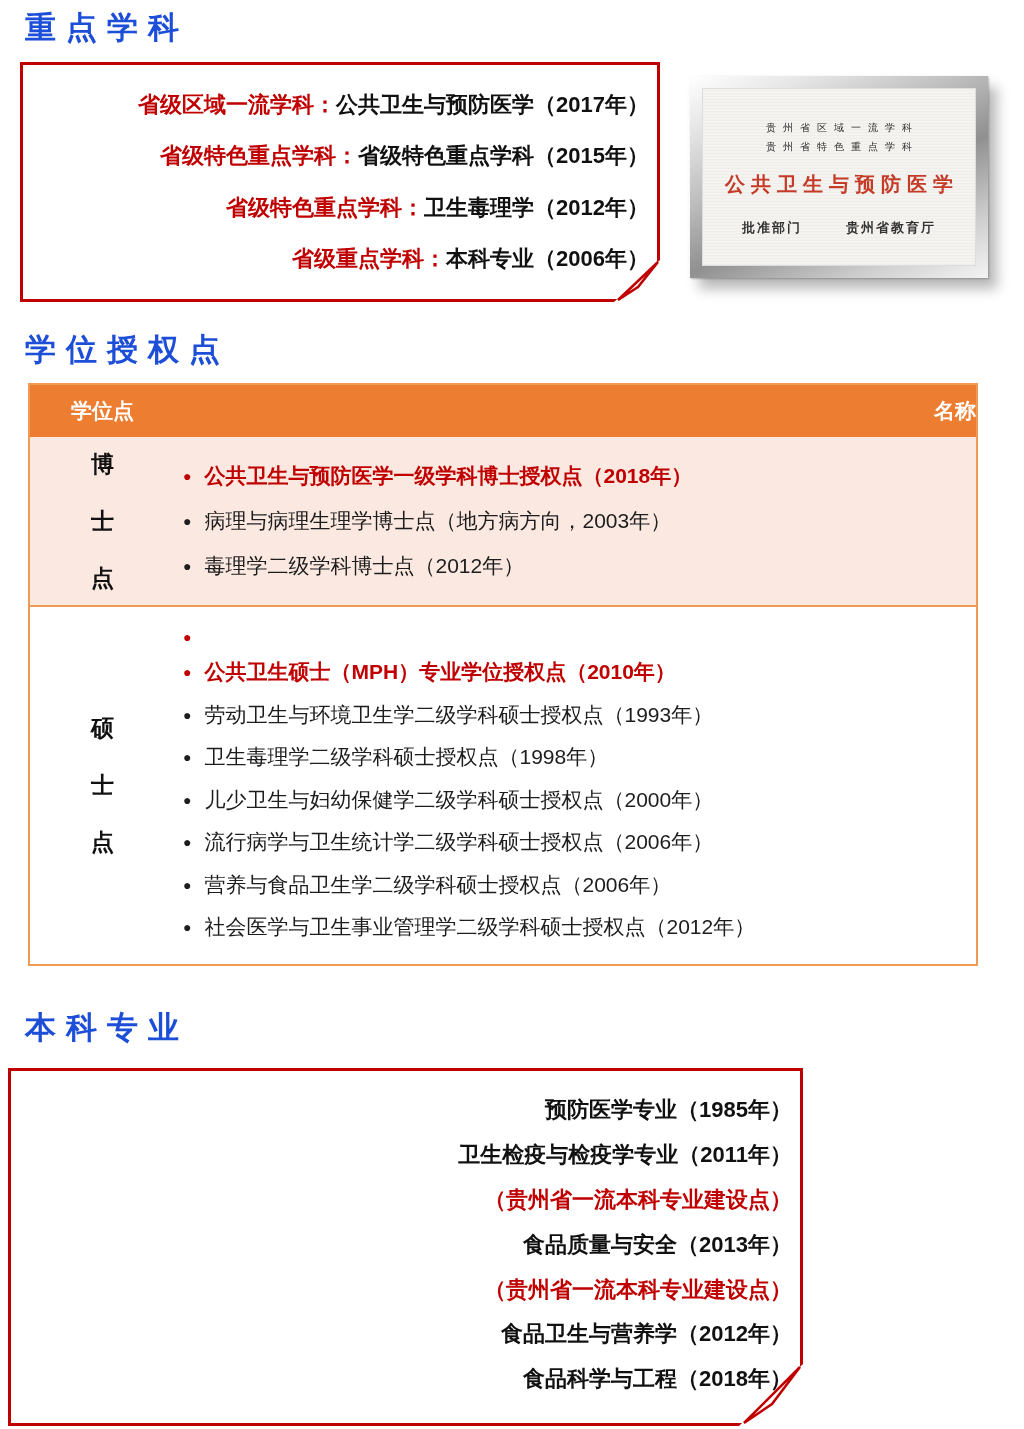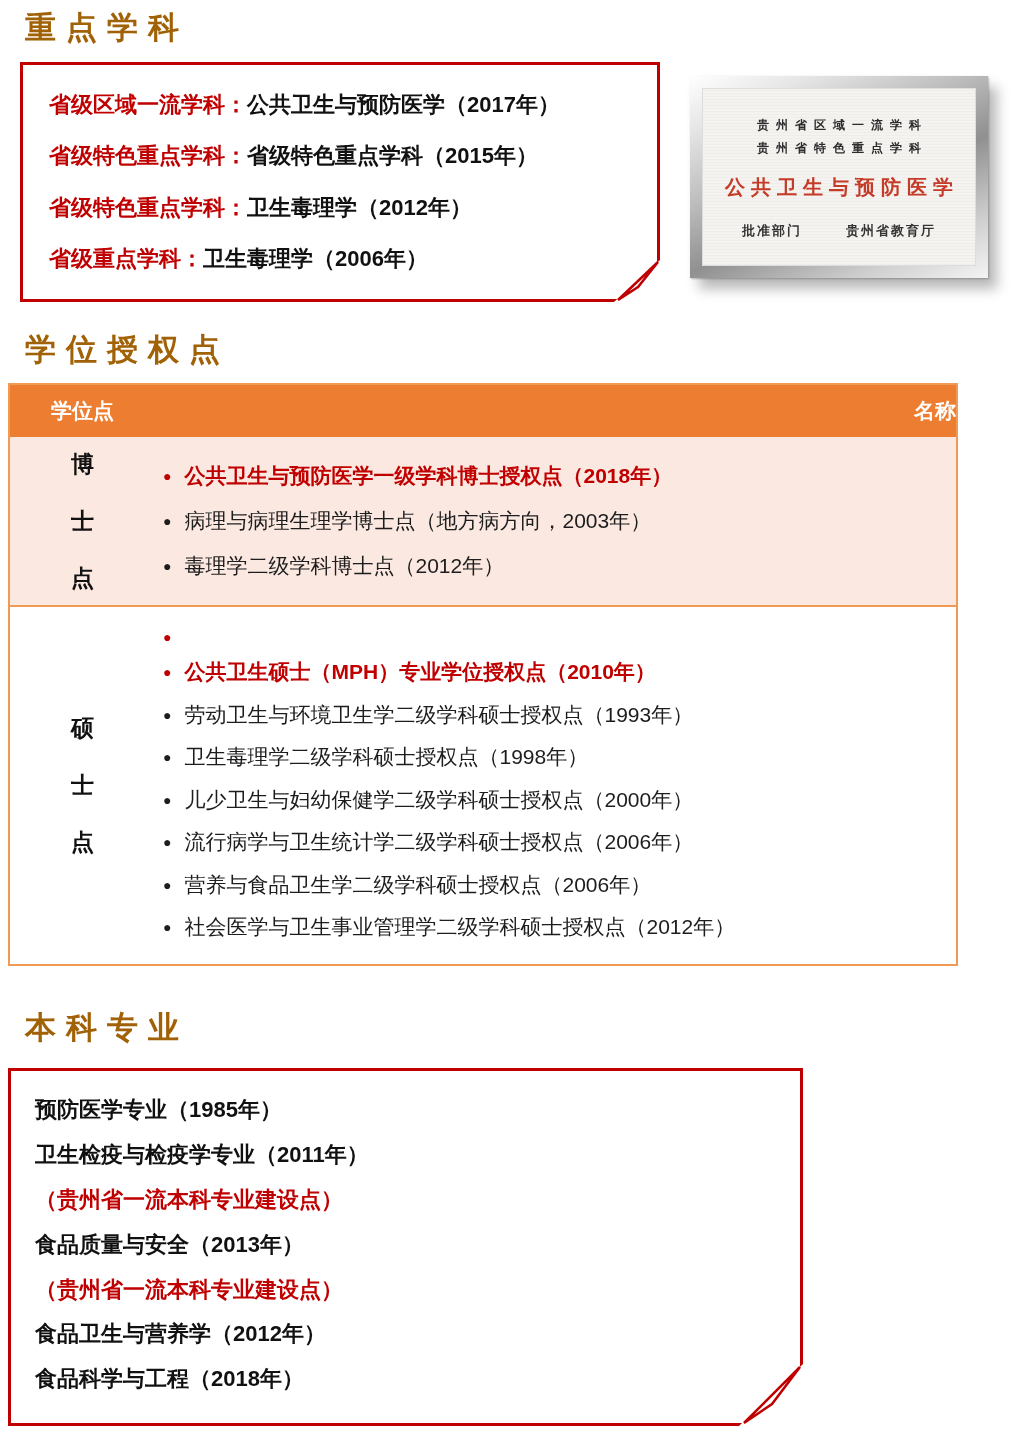--- a/index.html
+++ b/index.html
@@ -2,32 +2,32 @@
 <html><head>
 <meta charset="utf-8">
 <style>
   * { margin:0; padding:0; box-sizing:border-box; }
   html,body { background:#ffffff; }
   body { width:1024px; height:1429px; font-family:"Liberation Sans","DejaVu Sans",sans-serif; }
   .page { position:relative; width:1024px; height:1429px; overflow:hidden; background:#ffffff; }
 
   .section-title {
     position:absolute; left:25px;
-    font-size:31px; line-height:40px; font-weight:bold; color:#a16207;
+    font-size:31px; line-height:40px; font-weight:bold; color:#1d4ed8;
     letter-spacing:10px; white-space:nowrap;
   }
   #title-key { top:8px; }
   #title-degree { top:330px; }
   #title-undergrad { top:1008px; }
 
   
   .red-box {
     position:absolute; background:#ffffff;
     border:3px solid #c00000;
-    display:flex; flex-direction:column; justify-content:space-around;
+    display:flex; flex-direction:column; justify-content:space-around;text-align:right;
   }
   #key-box { left:20px; top:62px; width:640px; height:240px; padding:14px 8px 14px 26px; }
   .kd-line { font-size:22px; font-weight:bold; white-space:nowrap; line-height:1.2; }
   .kd-label { color:#c00000; }
   .kd-value { color:#111111; }
 
   
   #cert {
     position:absolute; left:690px; top:76px; width:298px; height:202px;
     padding:12px;
@@ -35,27 +35,27 @@
     box-shadow:9px 11px 12px rgba(0,0,0,0.28), 1px 1px 2px rgba(0,0,0,0.25);
   }
   .cert-inner {
     width:100%; height:100%;
     background:#f4f3f0;
     background-image:repeating-linear-gradient(0deg, rgba(0,0,0,0.025) 0 1px, transparent 1px 3px);
     border:1px solid #dddddd;
     display:flex; flex-direction:column; align-items:center; justify-content:center;
     font-family:"Liberation Serif","DejaVu Serif",serif;
   }
-  .cert-line { font-size:12px; font-weight:bold; letter-spacing:7px; text-indent:7px; color:#2b2b2b; line-height:1.9; white-space:nowrap; }
+  .cert-line { font-size:10px; font-weight:normal; letter-spacing:7px; text-indent:7px; color:#2b2b2b; line-height:1.9; white-space:nowrap; }
   .cert-title { font-size:20px; font-weight:bold; letter-spacing:6px; text-indent:6px; color:#c43b28; margin-top:15px; white-space:nowrap; }
   .cert-approval { display:flex; gap:44px; margin-top:21px; font-size:13px; font-weight:bold; letter-spacing:2px; color:#333333; white-space:nowrap; }
 
   
   #degree-table {
-    position:absolute; left:8px; top:383px; width:950px; height:583px;
+    position:absolute; left:28px; top:383px; width:950px; height:583px;
     border:2px solid #f09a55; background:#ffffff;
     display:flex; flex-direction:column;
   }
   .dt-header { display:flex; align-items:center; height:52px; background:#ed7d31; color:#ffffff; font-weight:bold; font-size:21px; flex:0 0 auto; }
   .col-cat { width:145px; text-align:center; }
   .col-name { flex:1; text-align:right; }
   .dt-row { display:flex; }
   #dt-row-doctor { height:168px; background:#fae8e1; flex:0 0 auto; }
   #dt-row-master { flex:1; background:#ffffff; border-top:2px solid #f09a55; }
   .cat-col { width:145px; display:flex; flex-direction:column; align-items:center; justify-content:center; gap:26px; font-size:23px; font-weight:bold; color:#111111; }
@@ -83,21 +83,21 @@
     <div class="kd-line">
       <span class="kd-label">省级区域一流学科：</span><span class="kd-value">公共卫生与预防医学（2017年）</span>
     </div>
     <div class="kd-line">
       <span class="kd-label">省级特色重点学科：</span><span class="kd-value">省级特色重点学科（2015年）</span>
     </div>
     <div class="kd-line">
       <span class="kd-label">省级特色重点学科：</span><span class="kd-value">卫生毒理学（2012年）</span>
     </div>
     <div class="kd-line">
-      <span class="kd-label">省级重点学科：</span><span class="kd-value">卫生毒理学（2006年）</span>
+      <span class="kd-label">省级重点学科：</span><span class="kd-value">本科专业（2006年）</span>
     </div>
     <svg class="curl" width="46" height="42" viewBox="0 0 46 42">
       <polygon points="46,0 46,42 0,42" fill="#ffffff"></polygon>
       <polygon points="44,2 4,40 24,27" fill="#ffffff" stroke="#c00000" stroke-width="2.5" stroke-linejoin="miter"></polygon>
     </svg>
   </div>
 
   <div id="cert">
     <div class="cert-inner">
       <div class="cert-line">贵州省区域一流学科</div>

